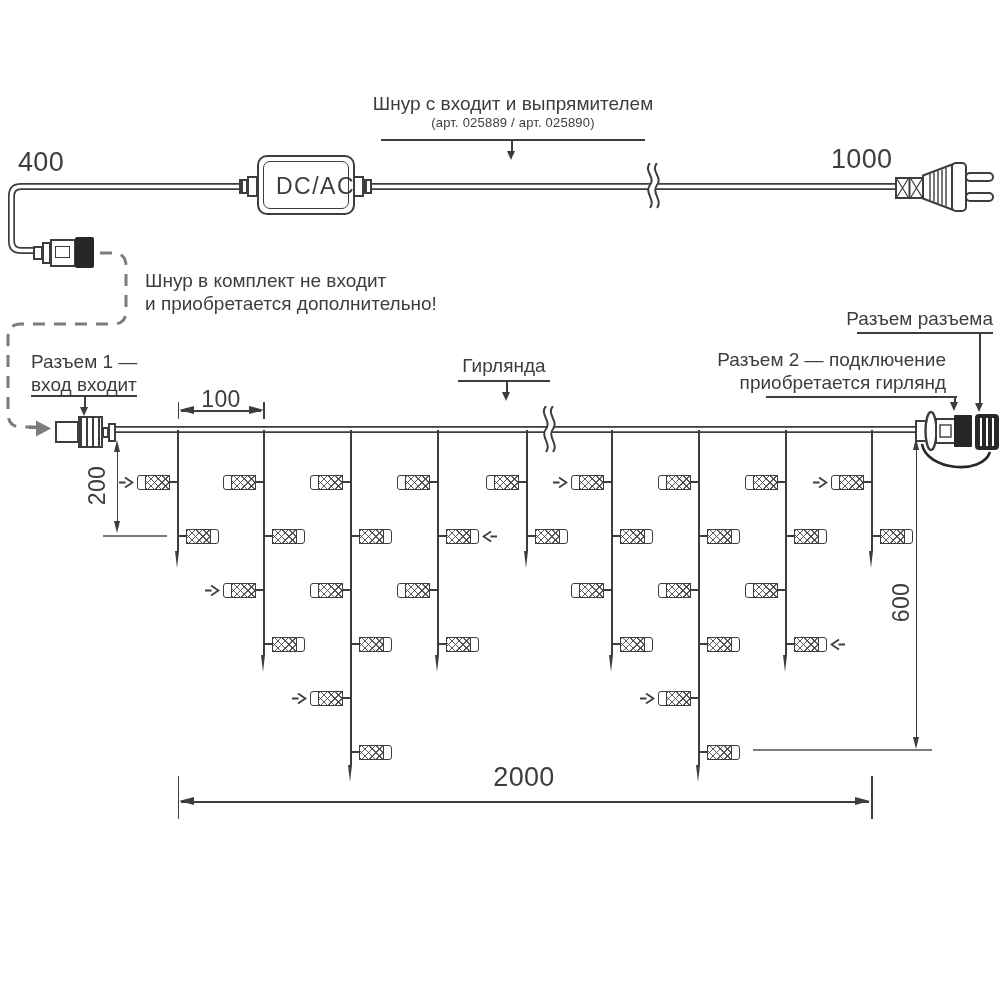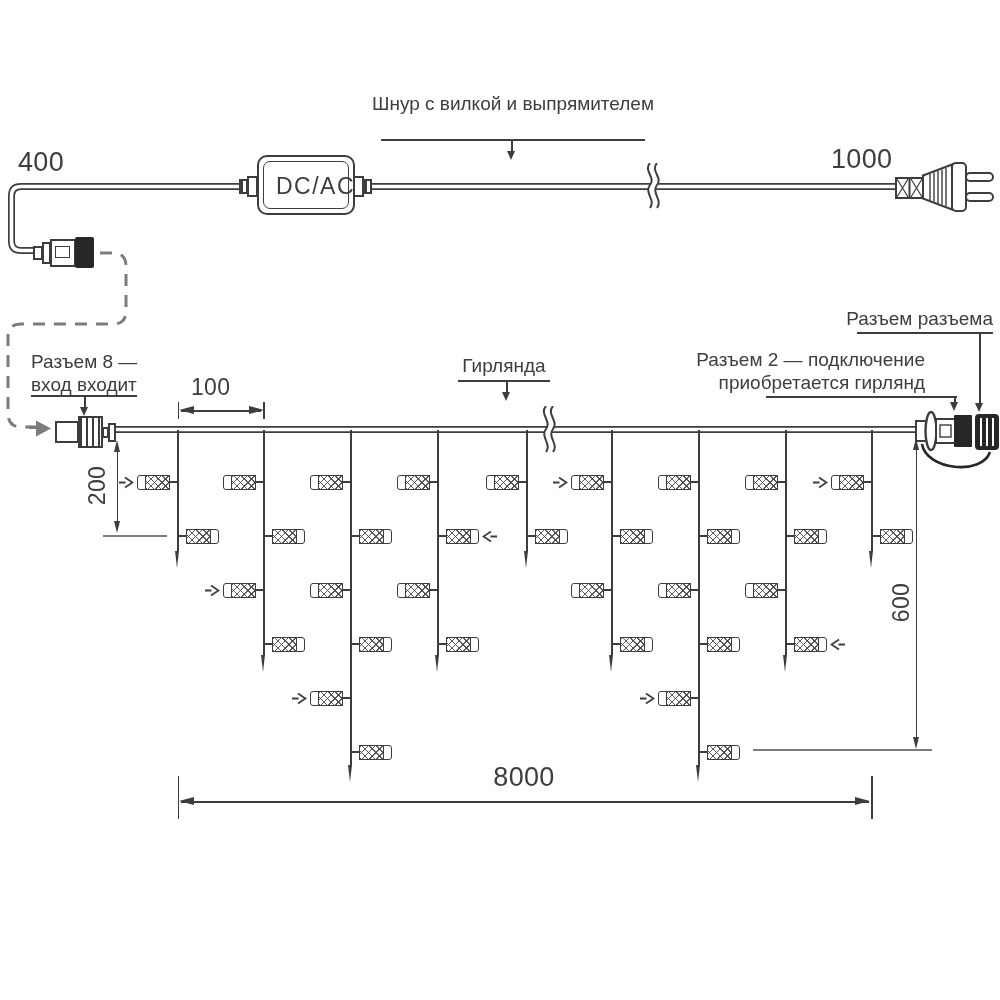--- a/index.html
+++ b/index.html
@@ -278,72 +278,77 @@
       </svg>
       <div class="bulb-wire" style="left: 872px; top: 535.2px; width: 9px;"></div>
       <div class="bulb-body" style="left: 880px; top: 528.5px;"></div>
       <div class="bulb-cap" style="left: 904px; top: 528.5px; border-radius: 0px 3px 3px 0px;"></div>
     </div>
 
   <div class="txt num-lg" style="left:18px;top:147px;">400</div>
   <div class="txt num-lg" style="left:831px;top:144px;">1000</div>
 
   <div class="abs" style="left:340px;top:92px;width:346px;text-align:center;">
-    <div class="lbl">Шнур с вилкой и выпрямителем</div>
+    <div class="lbl">Шнур с входит и выпрямителем</div>
+    <div class="sub">(арт. 025889 /  арт. 025890)</div>
   </div>
   <div class="uline" style="left:381px;top:139px;width:264px;"></div>
   <div class="vline" style="left:511px;top:140px;height:11px;"></div>
   <div class="tri-down" style="left:507px;top:151px;"></div>
 
+  <div class="abs lbl" style="left:145px;top:269px;">
+    <div>Шнур в комплект не входит</div>
+    <div>и приобретается дополнительно!</div>
+  </div>
 
   <div class="abs lbl" style="left:31px;top:350px;">
-    <div>Разъем 8 —</div>
+    <div>Разъем 1 —</div>
     <div>вход входит</div>
   </div>
   <div class="uline" style="left:31px;top:395px;width:106px;"></div>
   <div class="vline" style="left:84px;top:396px;height:11px;"></div>
   <div class="tri-down" style="left:80px;top:407px;"></div>
 
   <div class="abs lbl" style="left:444px;top:354px;width:120px;text-align:center;">Гирлянда</div>
   <div class="uline" style="left:458px;top:380px;width:92px;"></div>
   <div class="vline" style="left:506px;top:381px;height:11px;"></div>
   <div class="tri-down" style="left:502px;top:392px;"></div>
 
-  <div class="abs lbl" style="left:675px;top:348px;width:250px;text-align:right;">
+  <div class="abs lbl" style="left:696px;top:348px;width:250px;text-align:right;">
     <div>Разъем 2 — подключение</div>
     <div>приобретается гирлянд</div>
   </div>
   <div class="uline" style="left:766px;top:396px;width:191px;"></div>
   <div class="vline" style="left:954px;top:397px;height:5px;"></div>
   <div class="tri-down" style="left:950px;top:402px;"></div>
 
   <div class="abs lbl" style="left:843px;top:307px;width:150px;text-align:right;">Разъем разъема</div>
   <div class="uline" style="left:857px;top:332px;width:136px;"></div>
   <div class="vline" style="left:979px;top:333px;height:70px;"></div>
   <div class="tri-down" style="left:975px;top:403px;"></div>
 
-  <div class="txt num-md" style="left:191px;top:374px;width:60px;">100</div>
+  <div class="txt num-md" style="left:191px;top:386px;width:60px;text-align:center;">100</div>
   <div class="vline" style="left:177.5px;top:402px;height:17px;"></div>
   <div class="vline" style="left:263px;top:402px;height:17px;"></div>
   <div class="abs" style="left:181px;top:410px;width:80px;height:1.5px;background:#3d3d3d;"></div>
   <div class="tri-left" style="left:179px;top:406.2px;"></div>
   <div class="tri-right" style="left:249px;top:406.2px;"></div>
 
   <div class="txt num-md rot" style="left:57px;top:472px;width:80px;">200</div>
   <div class="vline" style="left:116.75px;top:447px;height:80px;"></div>
   <div class="tri-up" style="left:113.7px;top:440px;"></div>
   <div class="tri-dn" style="left:113.7px;top:521px;"></div>
   <div class="refline" style="left:103px;top:535px;width:64px;"></div>
 
   <div class="txt num-md rot" style="left:861px;top:589px;width:80px;">600</div>
   <div class="vline" style="left:915.6px;top:448px;height:292px;"></div>
   <div class="tri-up" style="left:912.6px;top:438px;"></div>
   <div class="tri-dn" style="left:912.6px;top:737px;"></div>
   <div class="refline" style="left:753px;top:749px;width:179px;"></div>
 
-  <div class="txt num-lg" style="left:464px;top:762px;width:120px;text-align:center;">8000</div>
+  <div class="txt num-lg" style="left:464px;top:762px;width:120px;text-align:center;">2000</div>
   <div class="vline" style="left:177.5px;top:776px;height:43px;"></div>
   <div class="vline" style="left:871px;top:776px;height:43px;"></div>
   <div class="abs" style="left:181px;top:801px;width:688px;height:1.5px;background:#3d3d3d;"></div>
   <div class="tri-left" style="left:179px;top:797.2px;"></div>
   <div class="tri-right" style="left:855px;top:797.2px;"></div>
 
 </div>
 
 </body></html>

